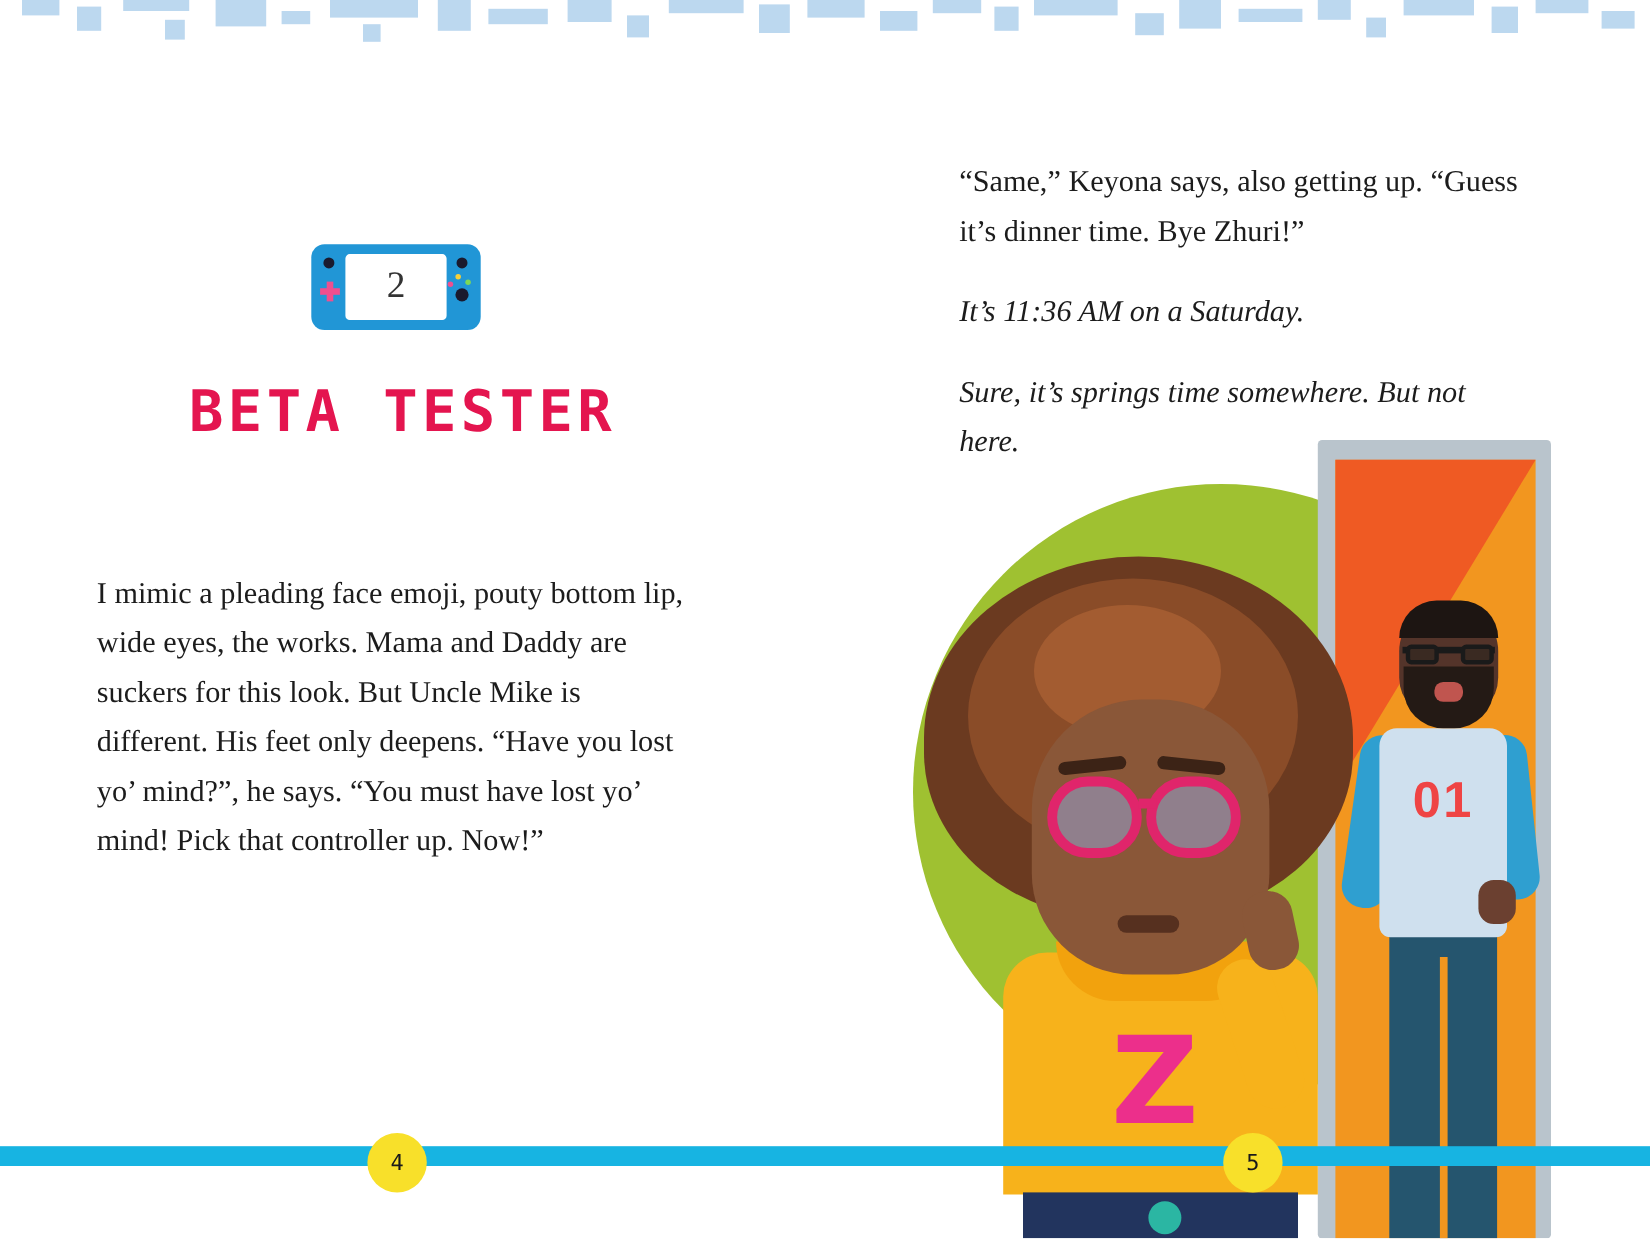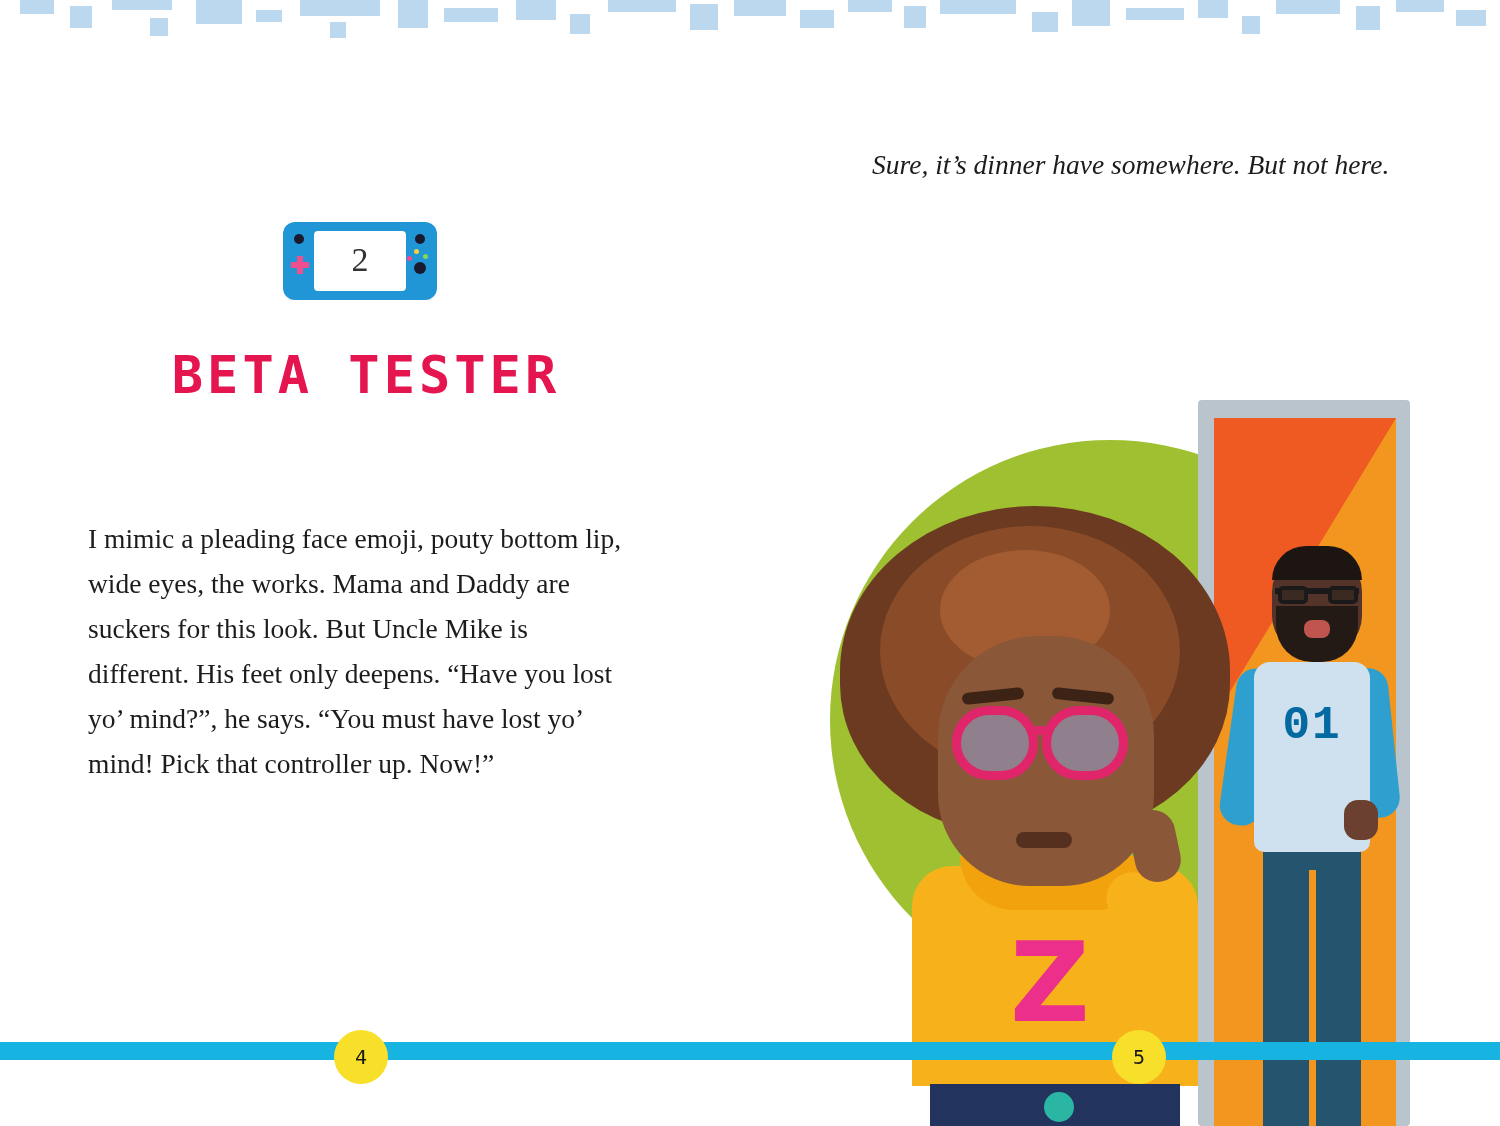--- a/index.html
+++ b/index.html
@@ -216,22 +216,22 @@
     width: 42px; height: 150px;
     background: #2f9fd0;
     border-radius: 20px;
     transform: rotate(-6deg);
   }
   .man-number {
     position: absolute;
     left: 452px; top: 300px;
     width: 80px;
     text-align: center;
-    color: #0369a1;
-    font-family: Liberation Mono, monospace;
+    color: #ef4444;
+    font-family: Liberation Sans, sans-serif;
     font-weight: bold;
     font-size: 46px;
     letter-spacing: 2px;
   }
   .man-head {
     position: absolute;
     left: 452px; top: 150px;
     width: 90px; height: 104px;
     background: #54342a;
     border-radius: 42px 42px 38px 38px;
@@ -476,21 +476,23 @@
 
     <div class="chapter-title">BETA TESTER</div>
 
     <div class="body-col">
       <p>I mimic a pleading face emoji, pouty bottom lip, wide eyes, the works. Mama and Daddy are suckers for this look. But Uncle Mike is different. His feet only deepens. “Have you lost yo’ mind?”, he says. “You must have lost yo’ mind! Pick that controller up. Now!”</p>
     </div>
   </div>
 
   <div class="right-page">
     <div class="right-col">
-      <p class="ital">Sure, it’s dinner have somewhere. But not here.</p>
+      <p>“Same,” Keyona says, also getting up. “Guess it’s dinner time. Bye Zhuri!”</p>
+      <p class="ital">It’s 11:36 AM on a Saturday.</p>
+      <p class="ital">Sure, it’s springs time somewhere. But not here.</p>
     </div>
   </div>
 
   <div class="art">
     <div class="green-blob"></div>
 
     <div class="door-frame"></div>
     <div class="door-inner"></div>
     <div class="door-tri"></div>
 

